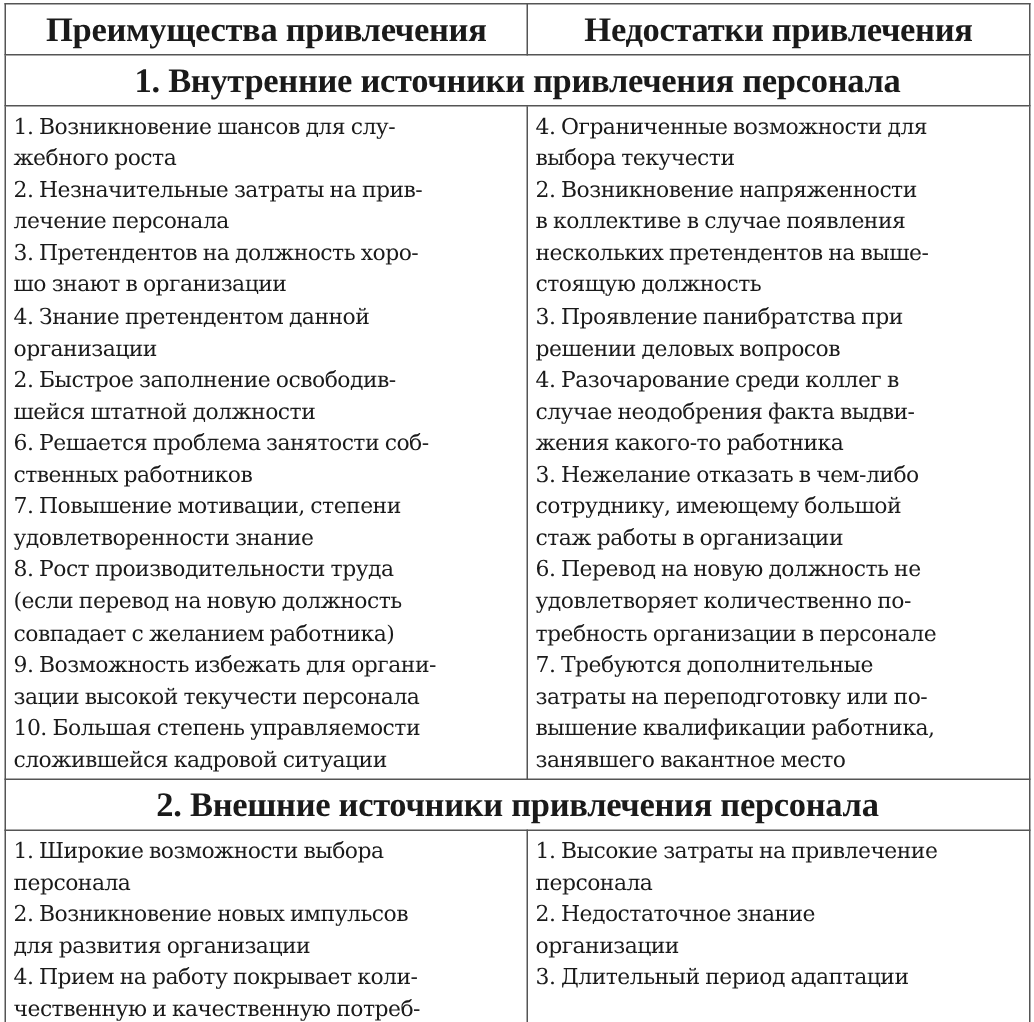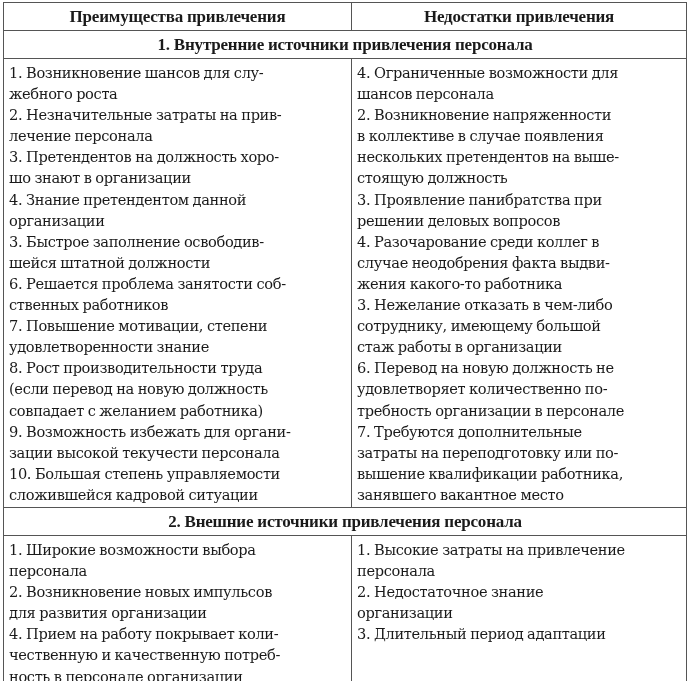--- a/index.html
+++ b/index.html
@@ -11,21 +11,21 @@
     table-layout: fixed;
     color: #1a1a1a;
   }
   td, th {
     border: 1.5px solid #555555;
     vertical-align: top;
   }
   th {
     font-family: "Liberation Serif", "DejaVu Serif", serif;
     font-weight: bold;
-    font-size: 17px;
+    font-size: 23px;
     text-align: center;
     padding: 4px 4px 3px 4px;
     height: 20px;
     letter-spacing: -0.2px;
   }
   td.cell {
     font-family: "DejaVu Serif", "Liberation Serif", serif;
     font-size: 14.6px;
     line-height: 21.1px;
     padding: 3px 22px 2px 5px;
@@ -56,37 +56,37 @@
   <tr>
     <td class="cell">
           <span class="line">1. Возникновение шансов для слу-</span>
           <span class="line">жебного роста</span>
           <span class="line">2. Незначительные затраты на прив-</span>
           <span class="line">лечение персонала</span>
           <span class="line">3. Претендентов на должность хоро-</span>
           <span class="line">шо знают в организации</span>
           <span class="line">4. Знание претендентом данной</span>
           <span class="line">организации</span>
-          <span class="line">3. Быстрое заполнение освободив-</span>
+          <span class="line">2. Быстрое заполнение освободив-</span>
           <span class="line">шейся штатной должности</span>
           <span class="line">6. Решается проблема занятости соб-</span>
           <span class="line">ственных работников</span>
           <span class="line">7. Повышение мотивации, степени</span>
           <span class="line">удовлетворенности знание</span>
           <span class="line">8. Рост производительности труда</span>
           <span class="line">(если перевод на новую должность</span>
           <span class="line">совпадает с желанием работника)</span>
           <span class="line">9. Возможность избежать для органи-</span>
           <span class="line">зации высокой текучести персонала</span>
           <span class="line">10. Большая степень управляемости</span>
           <span class="line">сложившейся кадровой ситуации</span>
         </td>
     <td class="cell">
           <span class="line">4. Ограниченные возможности для</span>
-          <span class="line">шансов персонала</span>
+          <span class="line">выбора текучести</span>
           <span class="line">2. Возникновение напряженности</span>
           <span class="line">в коллективе в случае появления</span>
           <span class="line">нескольких претендентов на выше-</span>
           <span class="line">стоящую должность</span>
           <span class="line">3. Проявление панибратства при</span>
           <span class="line">решении деловых вопросов</span>
           <span class="line">4. Разочарование среди коллег в</span>
           <span class="line">случае неодобрения факта выдви-</span>
           <span class="line">жения какого-то работника</span>
           <span class="line">3. Нежелание отказать в чем-либо</span>

